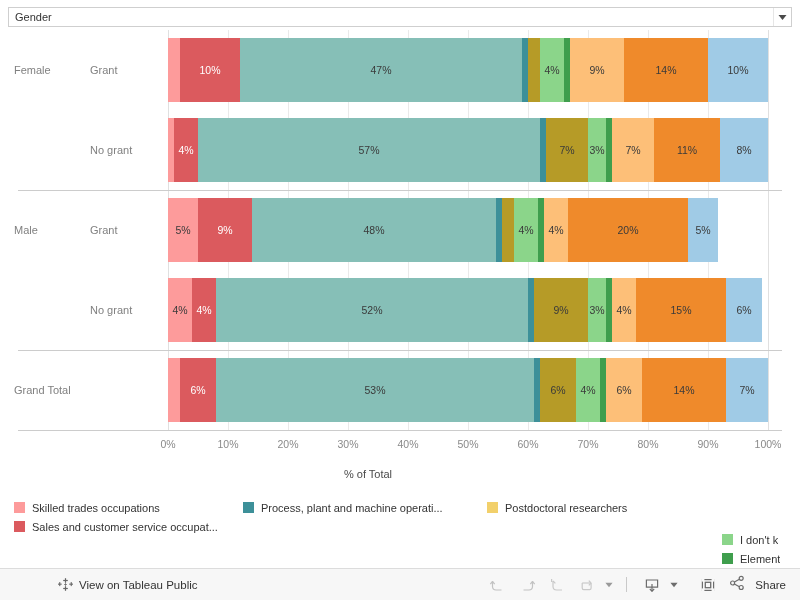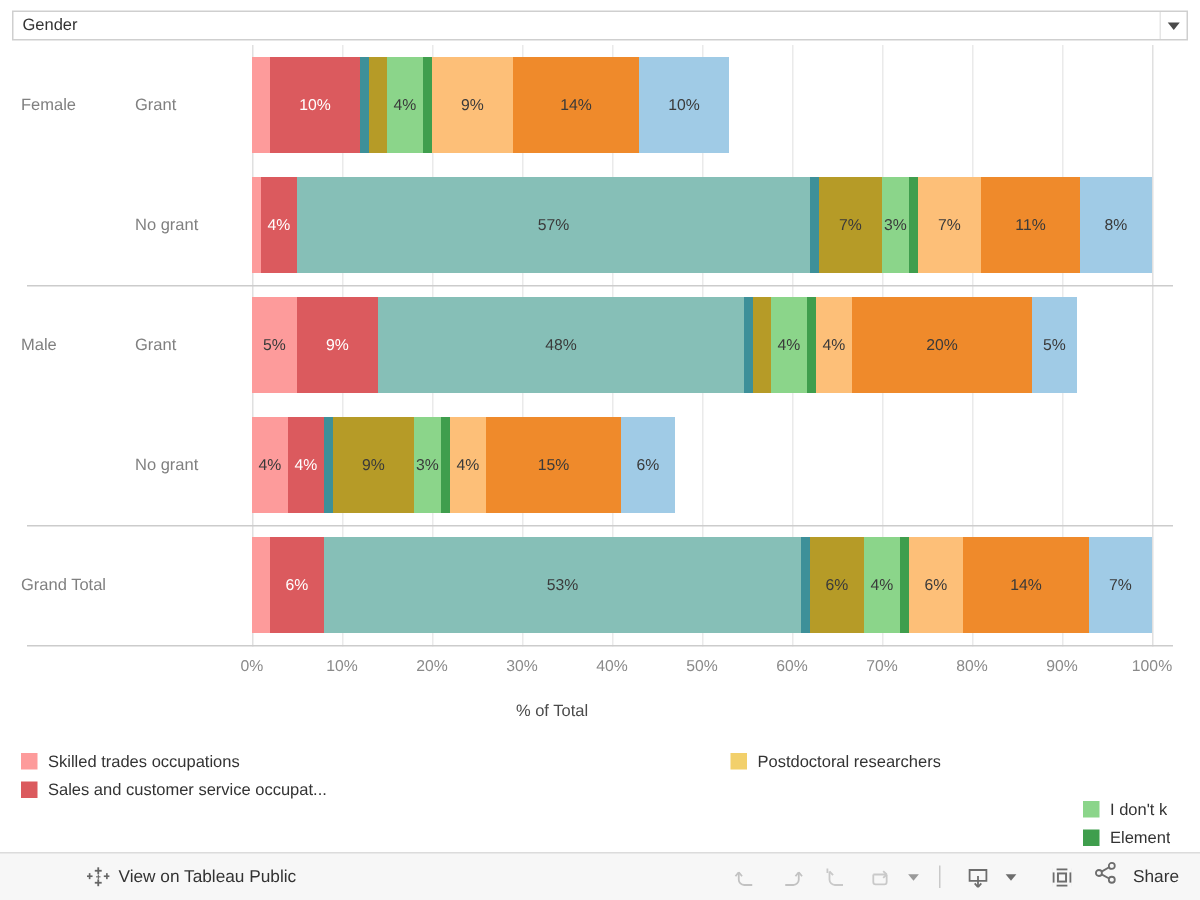--- a/index.html
+++ b/index.html
@@ -138,20 +138,21 @@
         <div class="rowsep" style="top: 320px;"></div>
         <div class="rowsep" style="top: 400px;"></div>
       </div>
     <div id="rows">
         <div class="row" style="top: 0px; height: 80px;">
           <div class="row-dim1">Female</div>
           <div class="row-dim2">Grant</div>
           <div class="bar" style="top: 8px; height: 64px;">
             <div class="seg" style="width: 12px; background: rgb(253, 155, 155);"></div>
             <div class="seg lt" style="width: 60px; background: rgb(219, 90, 94);">10%</div>
+            <div class="seg" style="width: 282px; background: rgb(134, 191, 183);">47%</div>
             <div class="seg" style="width: 6px; background: rgb(61, 144, 153);"></div>
             <div class="seg" style="width: 12px; background: rgb(182, 155, 39);"></div>
             <div class="seg" style="width: 24px; background: rgb(139, 213, 138);">4%</div>
             <div class="seg" style="width: 6px; background: rgb(63, 158, 77);"></div>
             <div class="seg" style="width: 54px; background: rgb(253, 191, 120);">9%</div>
             <div class="seg" style="width: 84px; background: rgb(239, 138, 43);">14%</div>
             <div class="seg" style="width: 60px; background: rgb(160, 203, 230);">10%</div>
           </div>
         </div>
         <div class="row" style="top: 80px; height: 80px;">
@@ -183,20 +184,21 @@
             <div class="seg" style="width: 24px; background: rgb(253, 191, 120);">4%</div>
             <div class="seg" style="width: 120px; background: rgb(239, 138, 43);">20%</div>
             <div class="seg" style="width: 30px; background: rgb(160, 203, 230);">5%</div>
           </div>
         </div>
         <div class="row" style="top: 240px; height: 80px;">
           <div class="row-dim2">No grant</div>
           <div class="bar" style="top: 8px; height: 64px;">
             <div class="seg" style="width: 24px; background: rgb(253, 155, 155);">4%</div>
             <div class="seg lt" style="width: 24px; background: rgb(219, 90, 94);">4%</div>
+            <div class="seg" style="width: 312px; background: rgb(134, 191, 183);">52%</div>
             <div class="seg" style="width: 6px; background: rgb(61, 144, 153);"></div>
             <div class="seg" style="width: 54px; background: rgb(182, 155, 39);">9%</div>
             <div class="seg" style="width: 18px; background: rgb(139, 213, 138);">3%</div>
             <div class="seg" style="width: 6px; background: rgb(63, 158, 77);"></div>
             <div class="seg" style="width: 24px; background: rgb(253, 191, 120);">4%</div>
             <div class="seg" style="width: 90px; background: rgb(239, 138, 43);">15%</div>
             <div class="seg" style="width: 36px; background: rgb(160, 203, 230);">6%</div>
           </div>
         </div>
         <div class="row" style="top: 320px; height: 80px;">
@@ -239,20 +241,24 @@
         <div class="legend-item">
           <span class="swatch" style="background: rgb(253, 155, 155);"></span>
           <span class="legend-text" style="max-width: 205px;">Skilled trades occupations</span>
         </div>
         <div class="legend-item">
           <span class="swatch" style="background: rgb(219, 90, 94);"></span>
           <span class="legend-text" style="max-width: 205px;">Sales and customer service occupat...</span>
         </div>
       </div>
       <div class="legend-col" style="left: 243px; width: 240px;">
+        <div class="legend-item">
+          <span class="swatch" style="background: rgb(61, 144, 153);"></span>
+          <span class="legend-text" style="max-width: 220px;">Process, plant and machine operati...</span>
+        </div>
       </div>
       <div class="legend-col" style="left: 487px; width: 232px;">
         <div class="legend-item">
           <span class="swatch" style="background: rgb(242, 208, 107);"></span>
           <span class="legend-text" style="max-width: 212px;">Postdoctoral researchers</span>
         </div>
       </div>
       <div class="legend-col" style="left: 722px; width: 78px; margin-top: 32px;">
         <div class="legend-item">
           <span class="swatch" style="background: rgb(139, 213, 138);"></span>

